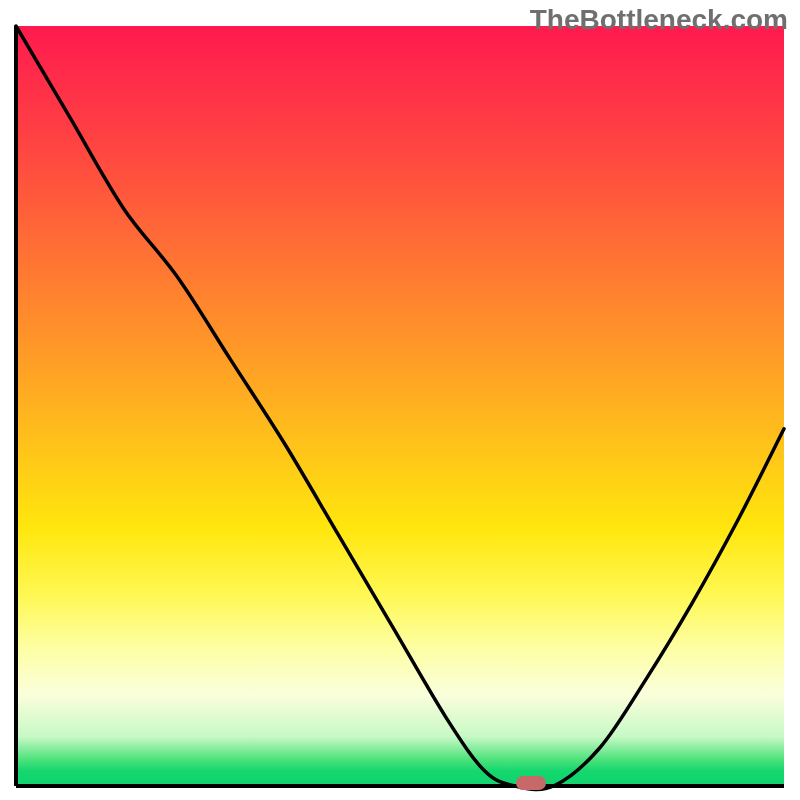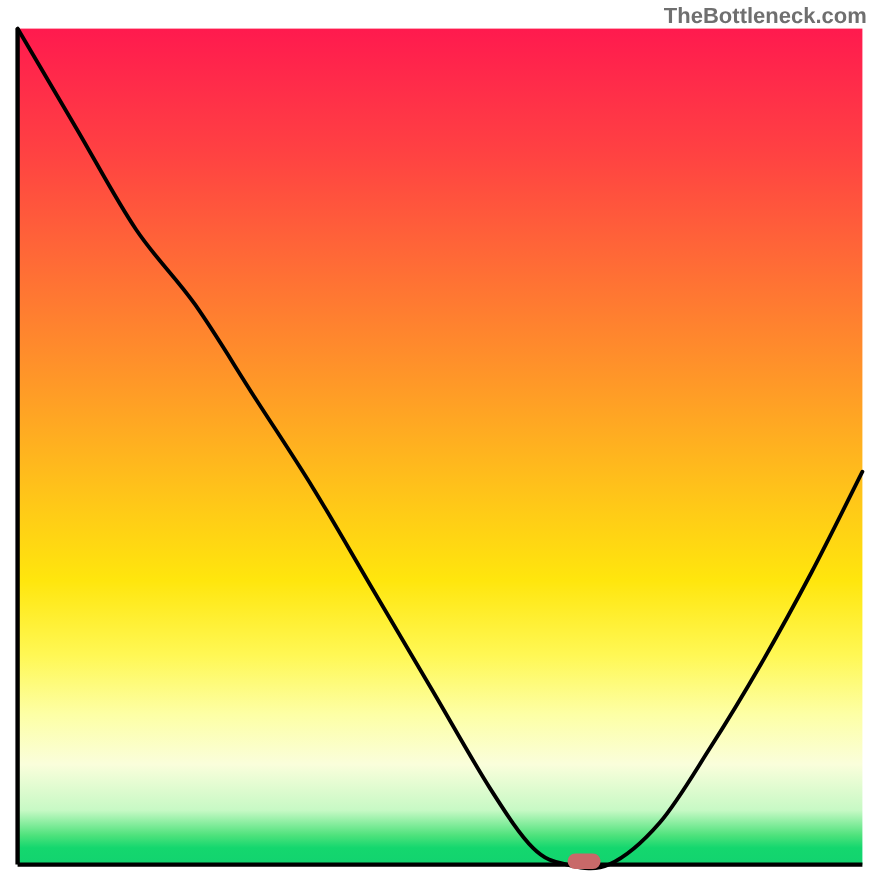--- a/index.html
+++ b/index.html
@@ -12,21 +12,21 @@
   }
   .container {
     position: relative;
     width: 800px;
     height: 800px;
   }
   .watermark {
     position: absolute;
     top: 4px;
     right: 12px;
-    font-size: 20px;
+    font-size: 28px;
     font-weight: 600;
     color: #6f6f6f;
     z-index: 10;
   }
   .plot {
     position: absolute;
     left: 16px;
     top: 26px;
     width: 768px;
     height: 760px;

